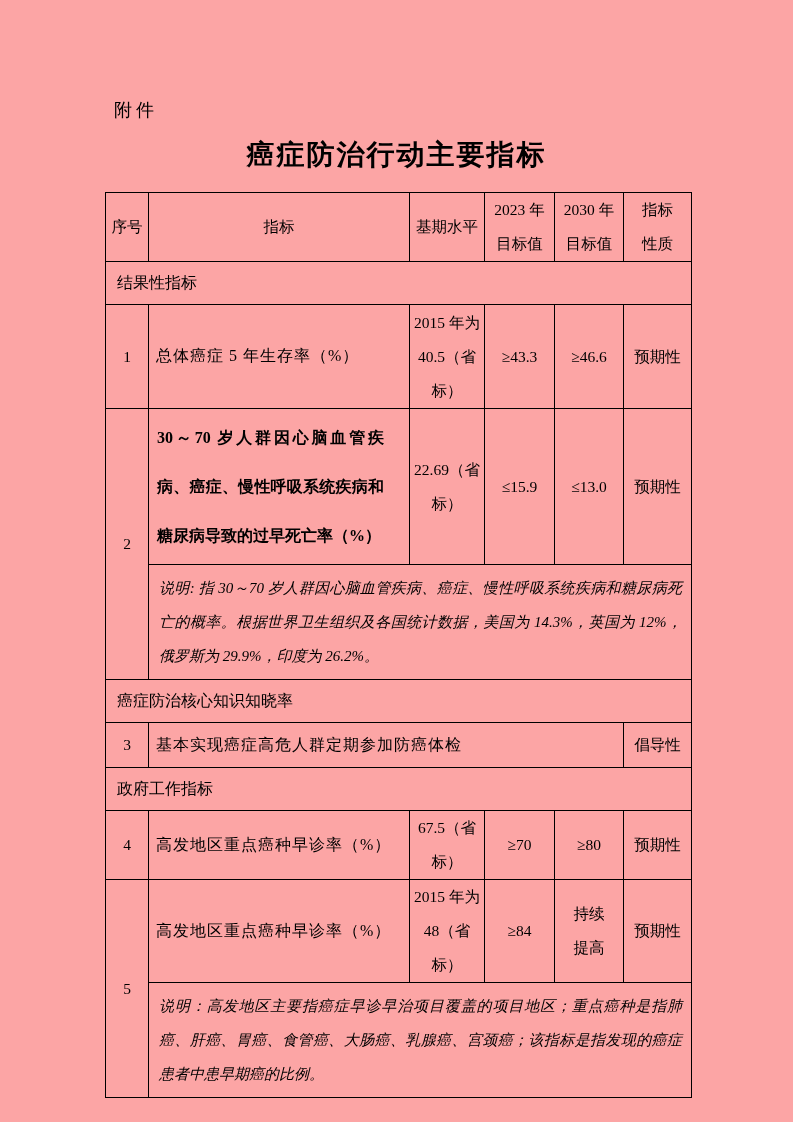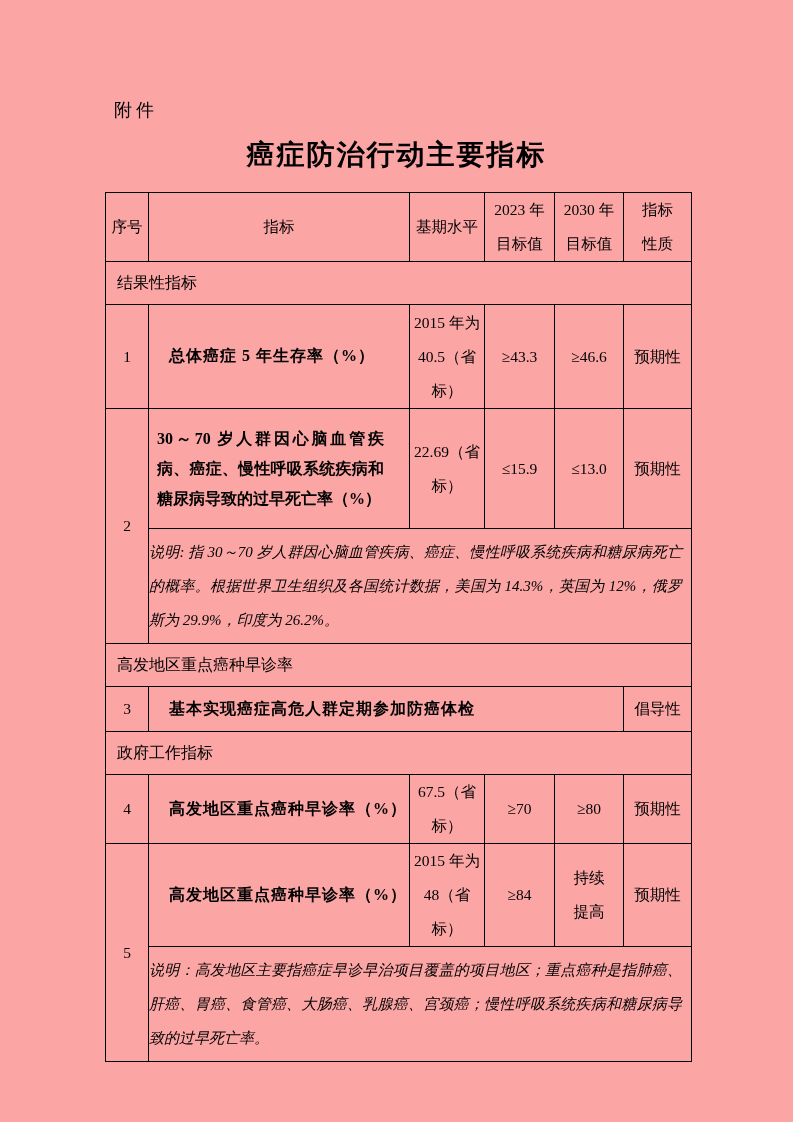--- a/index.html
+++ b/index.html
@@ -56,34 +56,34 @@
   td.section {
     text-align: left;
     padding-left: 11px;
     font-size: 16px;
     font-family: Liberation Mono, monospace;
   }
   td.indicator {
     font-weight: bold;
     text-align: justify;
     padding: 4px 25px 4px 8px;
-    line-height: 30px;
+    line-height: 49px;
     font-size: 16px;
   }
   td.indicator-single {
-    font-weight: bold;
+    font-weight: normal;
     text-align: left;
-    padding-left: 20px;
+    padding-left: 7px;
     font-size: 16px;
     letter-spacing: 1px;
   }
   td.note {
     font-style: italic;
     text-align: justify;
-    padding: 6px 9px 6px 0;
+    padding: 6px 9px 6px 10px;
     line-height: 34px;
     font-size: 15px;
     vertical-align: top;
   }
   tr.h-header  td { height: 68px; }
   tr.h-section td { height: 43px; }
   tr.h-row1    td { height: 104px; }
   tr.h-row2    td { height: 120px; }
   tr.h-note2   td { height: 102px; }
   tr.h-row3    td { height: 45px; }
@@ -149,21 +149,21 @@
         <td class="center">22.69（省标）</td>
         <td class="center">≤15.9</td>
         <td class="center">≤13.0</td>
         <td class="center">预期性</td>
       </tr>
       <tr class="h-note2">
         <td class="note" colspan="5">说明: 指 30～70 岁人群因心脑血管疾病、癌症、慢性呼吸系统疾病和糖尿病死亡的概率。根据世界卫生组织及各国统计数据，美国为 14.3%，英国为 12%，俄罗斯为 29.9%，印度为 26.2%。</td>
       </tr>
 
       <tr class="h-section">
-        <td class="section" colspan="6">高发地区重点癌种早诊率</td>
+        <td class="section" colspan="6">癌症防治核心知识知晓率</td>
       </tr>
 
       <tr class="h-row3">
         <td class="center">3</td>
         <td class="indicator-single" colspan="4">基本实现癌症高危人群定期参加防癌体检</td>
         <td class="center">倡导性</td>
       </tr>
 
       <tr class="h-section">
         <td class="section" colspan="6">政府工作指标</td>
@@ -181,19 +181,19 @@
       <tr class="h-row5">
         <td class="center" rowspan="2">5</td>
         <td class="indicator-single">高发地区重点癌种早诊率（%）</td>
         <td class="center">2015 年为 48（省标）</td>
         <td class="center">≥84</td>
         <td class="center wrap2">持续
 提高</td>
         <td class="center">预期性</td>
       </tr>
       <tr class="h-note5">
-        <td class="note" colspan="5">说明：高发地区主要指癌症早诊早治项目覆盖的项目地区；重点癌种是指肺癌、肝癌、胃癌、食管癌、大肠癌、乳腺癌、宫颈癌；慢性呼吸系统疾病和糖尿病导致的过早死亡率。</td>
+        <td class="note" colspan="5">说明：高发地区主要指癌症早诊早治项目覆盖的项目地区；重点癌种是指肺癌、肝癌、胃癌、食管癌、大肠癌、乳腺癌、宫颈癌；该指标是指发现的癌症患者中患早期癌的比例。</td>
       </tr>
     </tbody>
   </table>
 
 
 </div>
 
 </body></html>

